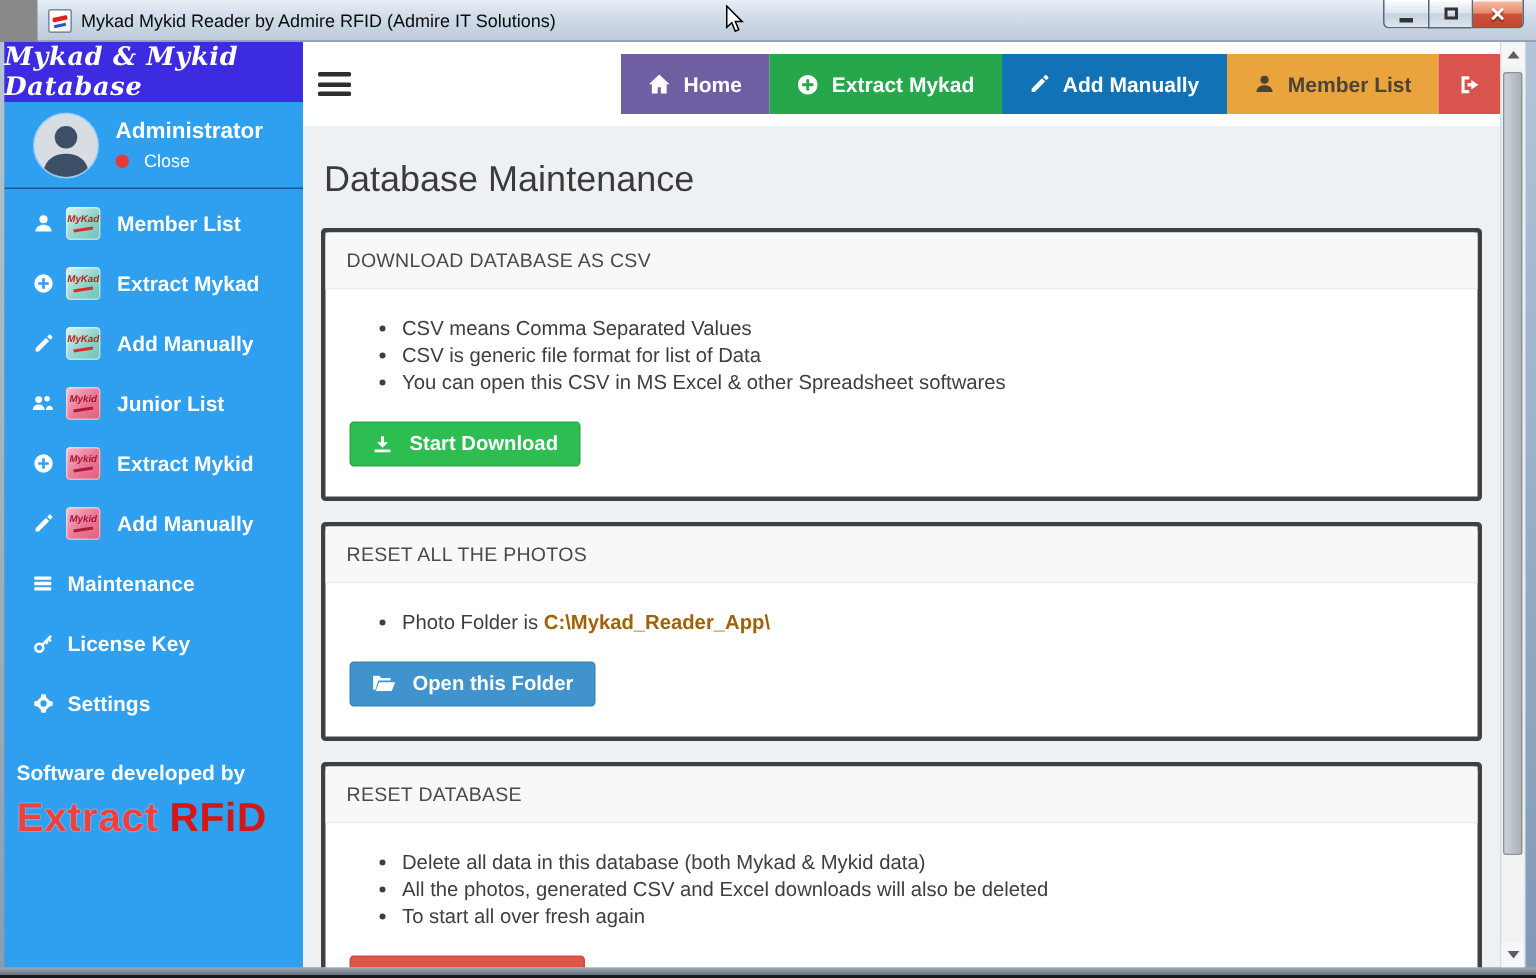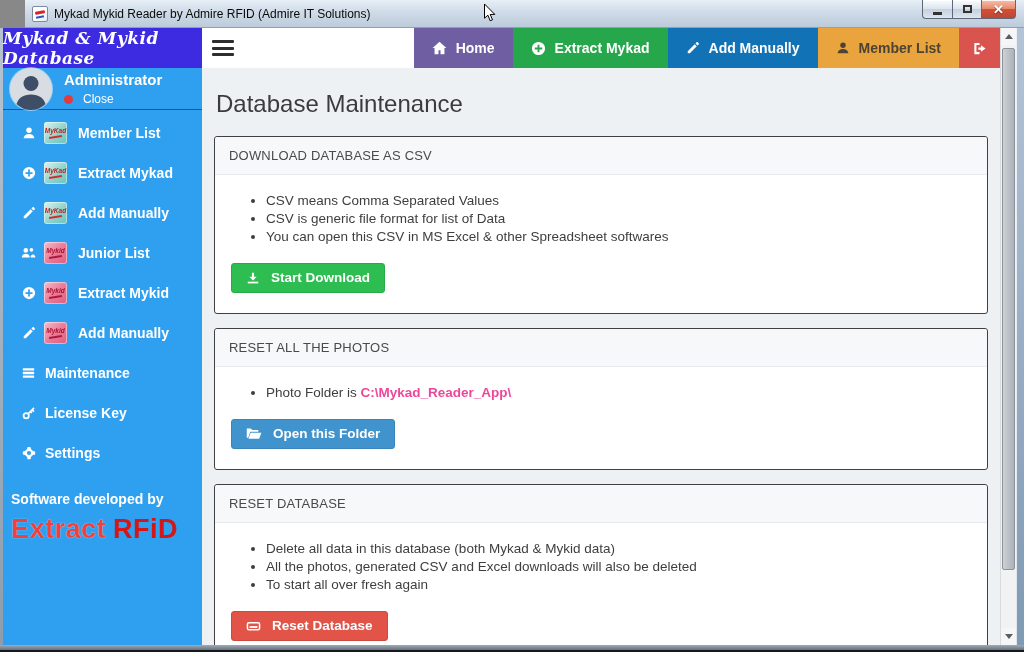--- a/index.html
+++ b/index.html
@@ -33,21 +33,21 @@
   .app { position:absolute; top:28px; left:0; right:0; bottom:7px; display:flex; }
   .wborder-l { width:3px; background:linear-gradient(#b6c3d1,#8e9dae); }
   .wborder-r { width:8px; background:linear-gradient(#b3c4d7,#8099b4); box-shadow:inset 1px 0 0 rgba(255,255,255,.75); }
   .win-bottom { position:absolute; left:0; right:0; bottom:2px; height:5px; background:linear-gradient(#9fabb8,#66707c); }
   .taskbar-strip { position:absolute; left:0; right:0; bottom:0; height:2px; background:#15181c; }
 
   
   .sidebar { width:199px; background:#2f9ff0; display:flex; flex-direction:column; color:#fff; }
   .side-logo { height:40px; background:#3c2be0; display:flex; align-items:center; justify-content:center;
     font-family:"DejaVu Serif", serif; font-style:italic; font-weight:bold; font-size:17px; color:#fff; letter-spacing:.5px; }
-  .user-panel { height:42px; display:flex; align-items:center; padding:0 0 0 7px; border-bottom:1px solid rgba(0,0,30,.45); }
+  .user-panel { height:58px; display:flex; align-items:center; padding:0 0 0 20px; border-bottom:1px solid rgba(0,0,30,.45); }
   .avatar { width:42px; height:42px; border-radius:50%; background:#d8dce3; overflow:hidden; flex:0 0 auto;
     box-shadow:0 0 0 1px rgba(255,255,255,.5); }
   .user-info { margin-left:12px; }
   .user-name { font-size:15px; font-weight:700; }
   .user-status { display:flex; align-items:center; gap:10px; margin-top:4px; font-size:12px; }
   .dot { width:9px; height:9px; border-radius:50%; background:#e33b3b; }
   .side-menu { padding-top:3px; }
   .mitem { height:40px; display:flex; align-items:center; padding-left:18px; cursor:default; }
   .mglyph { width:15px; display:flex; justify-content:center; color:#fff; flex:0 0 auto; }
   .card { width:23px; height:22px; border-radius:3px; margin-left:8px; display:flex; flex-direction:column;
@@ -61,40 +61,40 @@
   .mlabel { margin-left:11px; font-size:14px; font-weight:700; }
   .mitem.nocard .mlabel { margin-left:9px; }
   .side-footer { margin-top:18px; padding-left:8px; }
   .sf-note { font-size:14px; font-weight:700; }
   .sf-brand { margin-top:7px; font-size:27px; font-weight:700; letter-spacing:.5px; display:flex; align-items:baseline; gap:7px; }
   .sf-brand .a1 { color:#ef4040; text-shadow:0 0 1px #ffe; }
   .sf-brand .a2 { color:#d41616; font-weight:800; }
 
   
   .content-col { flex:1; display:flex; flex-direction:column; background:#edf1f4; min-width:0; }
-  .topbar { height:40px; background:#fff; display:flex; align-items:center; flex:0 0 auto; }
+  .topbar { height:56px; background:#fff; display:flex; align-items:center; flex:0 0 auto; }
   .hamburger { width:40px; height:40px; display:flex; flex-direction:column; justify-content:center; gap:3.5px; padding-left:10px; }
   .hamburger span { width:22px; height:3px; background:#2e2e2e; border-radius:1px; }
   .topnav { margin-left:auto; display:flex; height:40px; }
   .tbtn { height:40px; display:flex; align-items:center; gap:9px; padding:0 18px; color:#fff; font-size:14px; font-weight:700; }
   .tbtn.home { background:#6f5fa2; }
   .tbtn.extract { background:#27a74c; }
   .tbtn.add { background:#1173b5; }
   .tbtn.member { background:#e9a43e; color:#4c4334; }
   .tbtn.logout { background:#d9534f; padding:0 13px; }
 
   .main { flex:1; padding:0 12px; overflow:hidden; }
   .page-title { margin:22px 2px 18px; font-size:24px; font-weight:400; color:#3b3b3b; }
-  .panel { background:#fff; border:1px solid #404040; border-radius:3px; margin-bottom:14px; }
+  .panel { background:#fff; border:3px solid #404040; border-radius:3px; margin-bottom:14px; }
   .panel-h { background:#f7f8f9; border-bottom:1px solid #e7eaec; border-radius:3px 3px 0 0;
     padding:11px 14px; font-size:13px; color:#4a4a4a; letter-spacing:.2px; }
   .panel-b { padding:12px 14px 20px; }
   .panel-b ul { margin:6px 0 0; padding-left:37px; }
   .panel-b li { margin:3px 0; font-size:13.5px; color:#3e3e3e; }
-  .bpath { font-weight:700; color:#ec4899; }
+  .bpath { font-weight:700; color:#a16207; }
   .btn { display:inline-flex; align-items:center; gap:11px; margin:16px 0 0 2px; padding:6px 14px 7px;
     border-radius:3px; border:1px solid rgba(0,0,0,.14); color:#fff; font-size:13.5px; font-weight:700; cursor:default; }
   .btn.green { background:#2ebd50; border-color:#29aa48; }
   .btn.blue { background:#4093cc; border-color:#3a84b8; }
   .btn.red { background:#e25348; border-color:#cc4a40; }
 
   
   .scrollbar { width:16px; background:#f1f2f3; border-left:1px solid #d9dadb; position:relative; }
   .sb-btn { position:absolute; left:0; width:15px; height:17px; background:#f5f6f7; display:flex; align-items:center; justify-content:center; }
   .sb-btn.up { top:0; }

